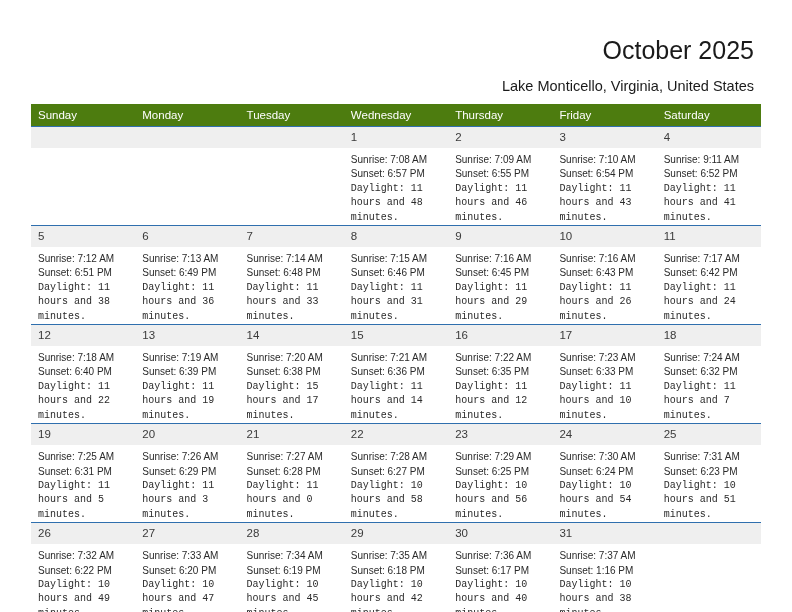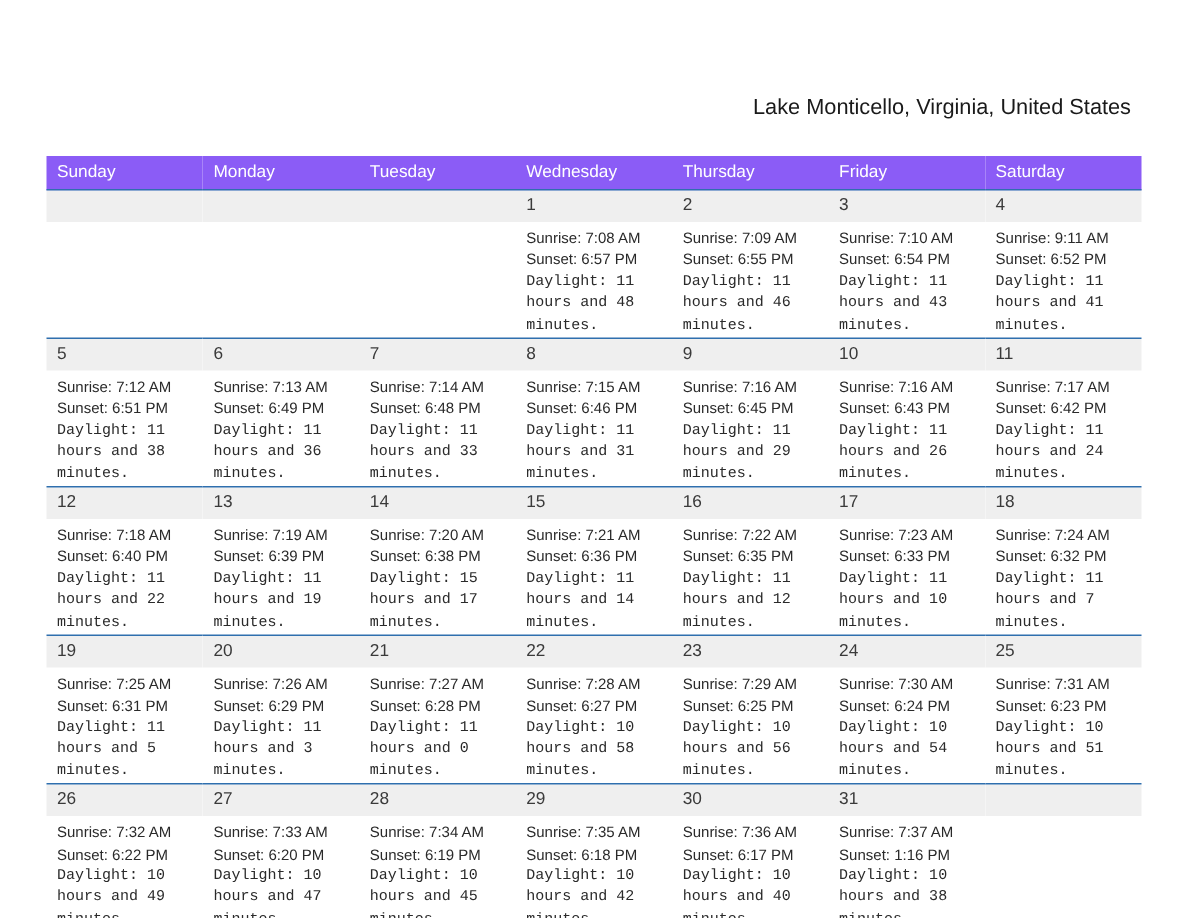--- a/index.html
+++ b/index.html
@@ -70,37 +70,37 @@
     right: 38px;
     top: 36px;
     font-size: 25px;
     color: #1a1a1a;
     text-align: right;
     white-space: nowrap;
   }
   .subtitle {
     position: absolute;
     right: 38px;
-    top: 64px;
+    top: 78px;
     font-size: 14.5px;
     color: #1a1a1a;
     white-space: nowrap;
   }
 
   
   .calendar {
     position: absolute;
     left: 31px;
     top: 104px;
     width: 730px;
     border-collapse: collapse;
     table-layout: fixed;
   }
   .calendar th {
-    background: #8b5cf6;
+    background: #4d7c0f;
     color: #ffffff;
     font-size: 11.5px;
     font-weight: normal;
     text-align: left;
     padding: 5px 0 5px 7px;
     height: 11px;
     border: none;
   }
   .calendar td {
     vertical-align: top;
@@ -137,20 +137,21 @@
   }
 </style>
 </head>
 <body>
 
 <div class="page">
 
   <div class="header">
 
 
+    <div class="title">October 2025</div>
     <div class="subtitle">Lake Monticello, Virginia, United States</div>
 
   </div>
 
   <table class="calendar">
     <thead>
       <tr>
         <th>Sunday</th>
         <th>Monday</th>
         <th>Tuesday</th>

